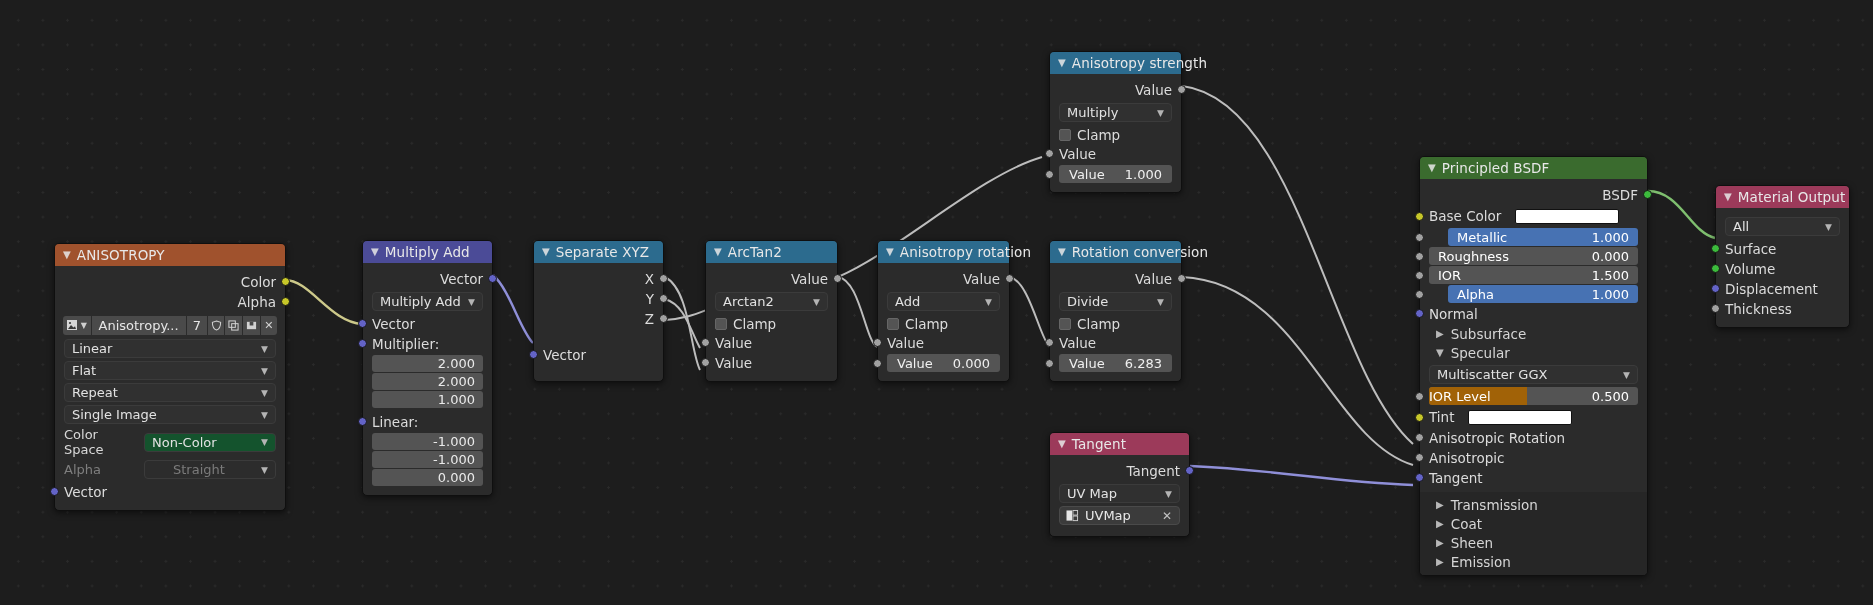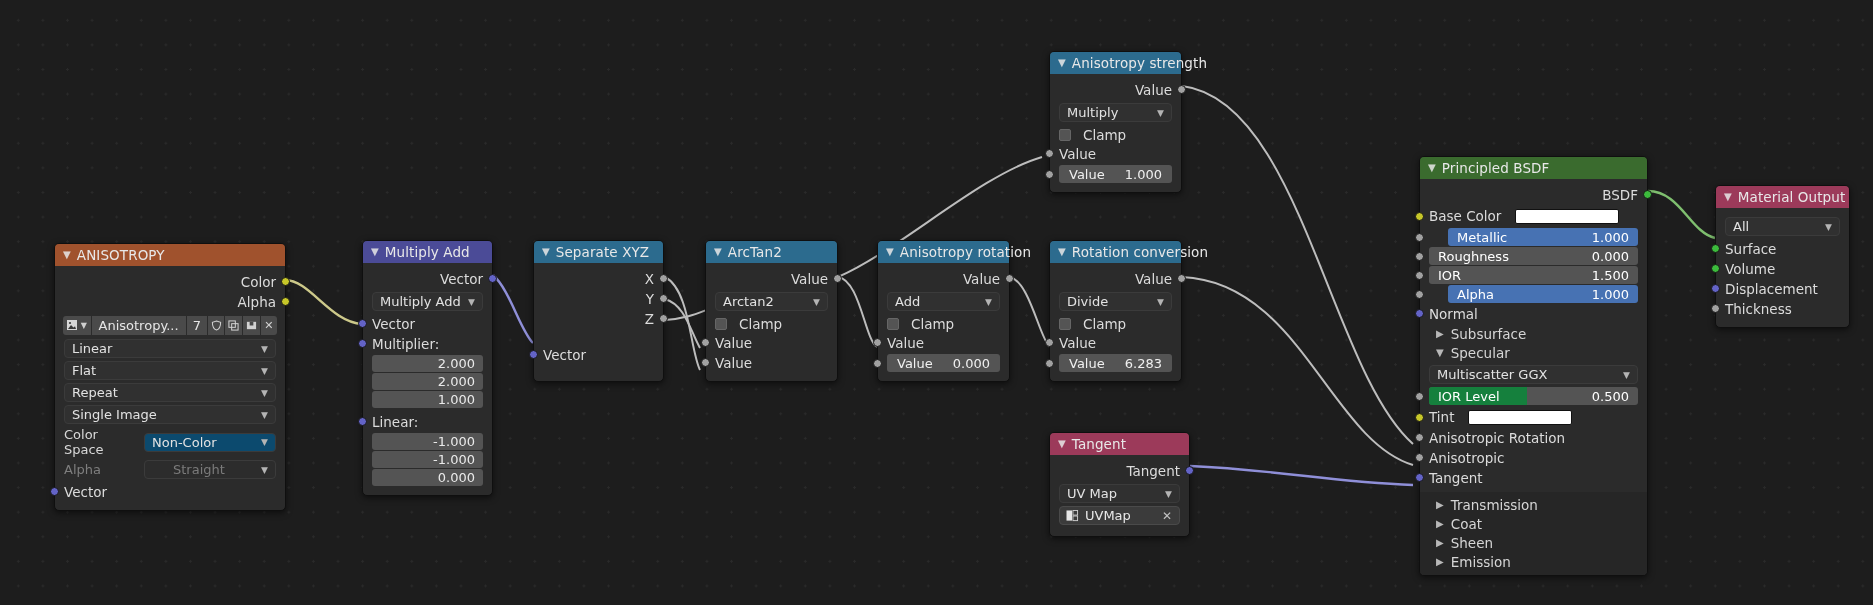--- a/index.html
+++ b/index.html
@@ -72,38 +72,38 @@
     margin:1px 9px; height:18px; background:#545454; border-radius:3px;
     display:flex; align-items:center; justify-content:space-between;
     padding:0 10px; font-size:13px; color:#f0f0f0;
   }
   .slider {
     margin:1px 9px; height:18px; border-radius:3px;
     display:flex; align-items:center; justify-content:space-between;
     padding:0 9px; font-size:13px; color:#fff; background:#545454;
   }
   .slider.blue { background:#4772b3;margin-left:28px; }
-  .chk { display:flex; align-items:center; gap:12px; padding:2px 9px; height:19px; font-size:13.5px; }
+  .chk { display:flex; align-items:center; gap:6px; padding:2px 9px; height:19px; font-size:13.5px; }
   .chkbox { width:12px; height:12px; background:#545454; border:1px solid #666; border-radius:2px; }
   .swatch { height:15px; background:#ffffff; border:1px solid #111; border-radius:2px; }
   .disc { display:flex; align-items:center; gap:7px; height:19px; padding:0 9px 0 16px; font-size:13.5px; color:#d6d6d6;}
   .disc .ar { font-size:10px; color:#b8b8b8; }
   .panelgrp { background:#262626; margin-top:4px; padding:3px 0 4px 0; border-radius:0 0 4px 4px;}
 
   
   .dbrow { display:flex; align-items:center; margin:4px 8px; height:19px; gap:0; }
   .dbbtn { background:#4a4a4a; border-radius:3px 0 0 3px; width:30px; height:19px; display:flex; align-items:center; justify-content:center; gap:2px;}
   .dbname { background:#4a4a4a; flex:1; height:19px; display:flex; align-items:center; padding:0 7px; font-size:13px; color:#e6e6e6; border-left:1px solid #2b2b2b;}
   .dbusers { background:#4a4a4a; height:19px; display:flex; align-items:center; padding:0 6px; font-size:13px; color:#e6e6e6; border-left:1px solid #2b2b2b;}
   .dbic { background:#4a4a4a; height:19px; width:19px; display:flex; align-items:center; justify-content:center; border-left:1px solid #2b2b2b; color:#d2d2d2; font-size:11px;}
   .dbic.last { border-radius:0 3px 3px 0; }
   .lrow { display:flex; align-items:center; margin:3px 9px; gap:8px; }
   .lrow .cap { font-size:13px; color:#d8d8d8; width:72px; }
   .lrow .cap.dim { color:#7e7e7e; }
-  .lrow .fld { flex:1; height:19px; background:#0c4a6e; border:1px solid #3b3b3b; border-radius:4px;
+  .lrow .fld { flex:1; height:19px; background:#14532d; border:1px solid #3b3b3b; border-radius:4px;
                display:flex; align-items:center; padding:0 7px; font-size:13px; color:#e2e2e2; position:relative;}
   .lrow .fld.grey { color:#7b7b7b; background:#2c2c2c;padding-left:28px; }
   .lrow .fld .cv { position:absolute; right:7px; font-size:9px; color:#b4b4b4; }
 
   .uvrow { margin:3px 9px; height:19px; background:#3b3b3b; border:1px solid #4a4a4a; border-radius:4px;
            display:flex; align-items:center; padding:0 6px; gap:6px; font-size:13px; color:#e8e8e8; position:relative;}
   .uvrow .x { position:absolute; right:7px; color:#c2c2c2; font-size:12px; }
 </style>
 </head>
 <body>
@@ -491,21 +491,21 @@
         <span class="ar">▼</span>
         <span>Specular</span>
       </div>
       <div class="sel">
         <span>Multiscatter GGX</span>
         <span class="cv">▼</span>
       </div>
       <div style="position:relative;">
         <span class="sock l s-val" style="top:5px;"></span>
         <div class="slider" style="background:#545454; padding:0;">
-          <span style="background:#15803d; height:18px; width:47%; display:flex; align-items:center; padding-left:9px; border-radius:3px 0 0 3px;">IOR Level</span>
+          <span style="background:#a16207; height:18px; width:47%; display:flex; align-items:center; border-radius:3px 0 0 3px;">IOR Level</span>
           <span style="padding-right:9px;">0.500</span>
         </div>
       </div>
       <div class="row" style="height:22px;">
         <span class="sock l s-col" style="top:7px;"></span>
         <span class="lbl">Tint</span>
         <span class="swatch" style="flex:1; margin-left:14px; max-width:104px;"></span>
       </div>
       <div class="row">
         <span class="sock l s-val" style="top:5px;"></span>

